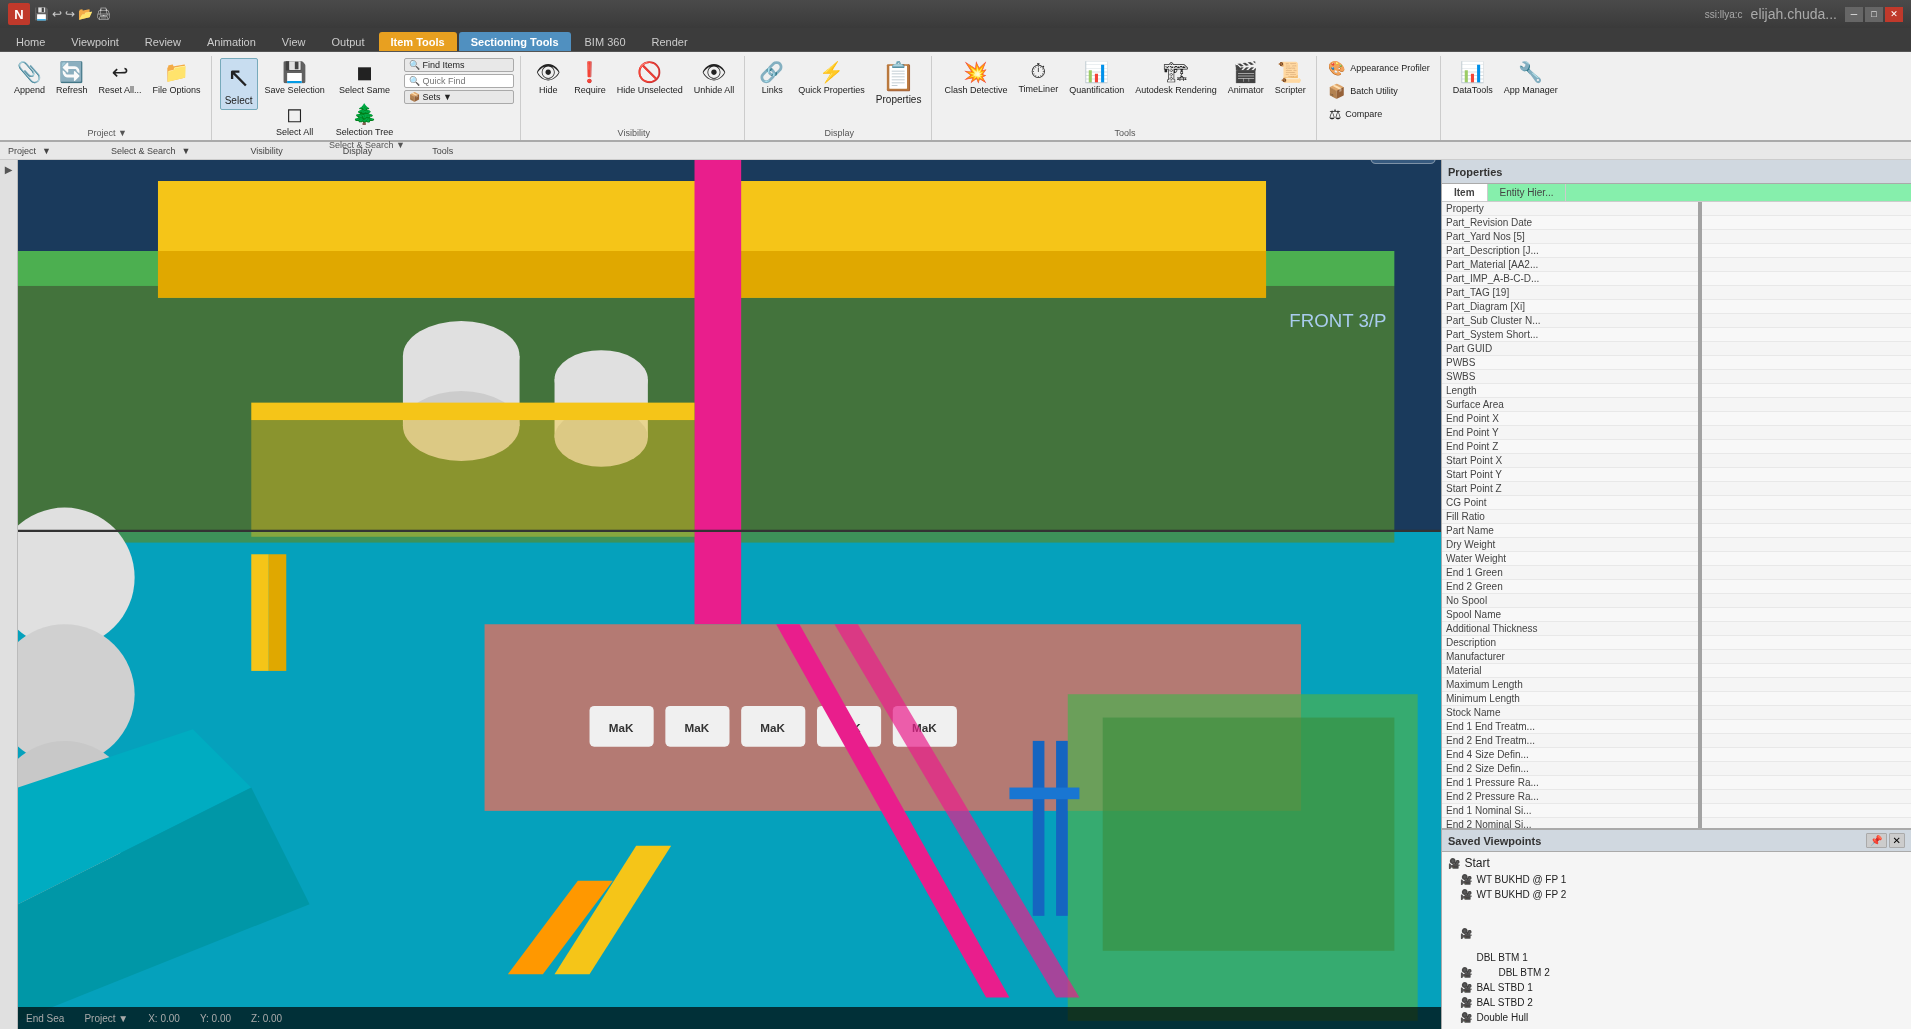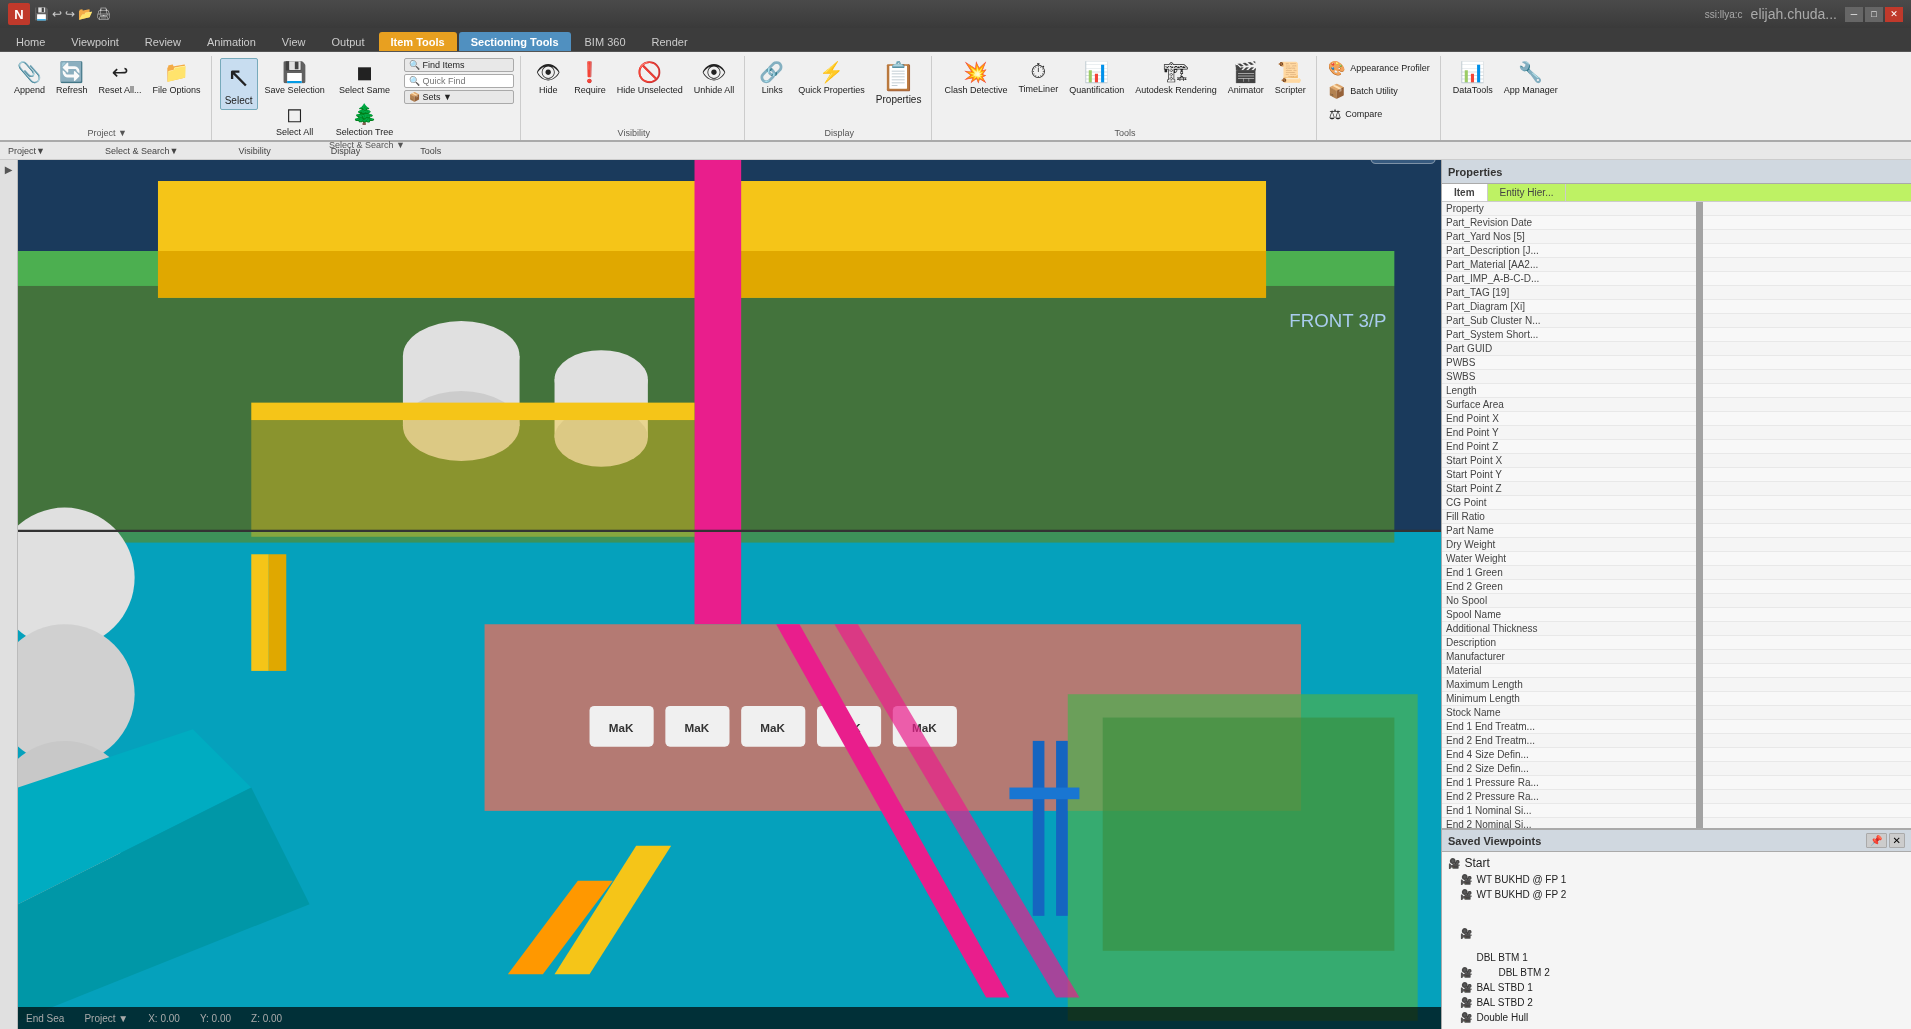--- a/index.html
+++ b/index.html
@@ -69,21 +69,21 @@
     
     #toolbar-labels {
       height: 18px;
       background: #e8e8e8;
       border-bottom: 1px solid #ccc;
       display: flex; align-items: center;
       padding: 0 8px;
       font-size: 10px; color: #444;
       gap: 60px;
     }
-    .tl-item { display: flex; align-items: center; gap: 0; cursor: pointer; }
+    .tl-item { display: flex; align-items: center; gap: 6px; cursor: pointer; }
     .tl-item span { font-size: 9px; }
     .tl-arrow { font-size: 8px; }
 
     
     #main {
       display: flex;
       height: calc(1029px - 28px - 24px - 90px - 18px);
     }
 
     
@@ -135,40 +135,40 @@
     .panel-header {
       height: 24px;
       background: #d0d8e0;
       border-bottom: 1px solid #aaa;
       display: flex; align-items: center;
       padding: 0 6px;
       font-size: 11px; font-weight: bold; color: #333;
     }
     .panel-tabs {
       display: flex;
-      background: #bef264;
+      background: #86efac;
       border-bottom: 1px solid #ccc;
     }
     .panel-tab {
       padding: 3px 12px;
       font-size: 10px; color: #444;
       cursor: pointer;
       border-right: 1px solid #ccc;
     }
     .panel-tab.active { background: #fff; font-weight: bold; }
     .props-table { overflow-y: auto; flex: 1; }
     .props-table table { width: 100%; border-collapse: collapse; }
     .props-table td {
       padding: 1px 4px;
       font-size: 10px;
       border-bottom: 1px solid #e8e8e8;
       vertical-align: middle;
     }
     .props-table tr:nth-child(even) td { background: #f8f8f8; }
-    .props-table td:first-child { width: 55%; color: #444; border-right: 7px solid #a3a3a3; }
+    .props-table td:first-child { width: 55%; color: #444; border-right: 4px solid #a3a3a3; }
     .props-table td:last-child { width: 45%; color: #222; }
 
     
     #viewpoints-panel {
       height: 200px;
       border-top: 1px solid #aaa;
       display: flex; flex-direction: column;
       background: #f5f5f5;
     }
     .vp-header {

